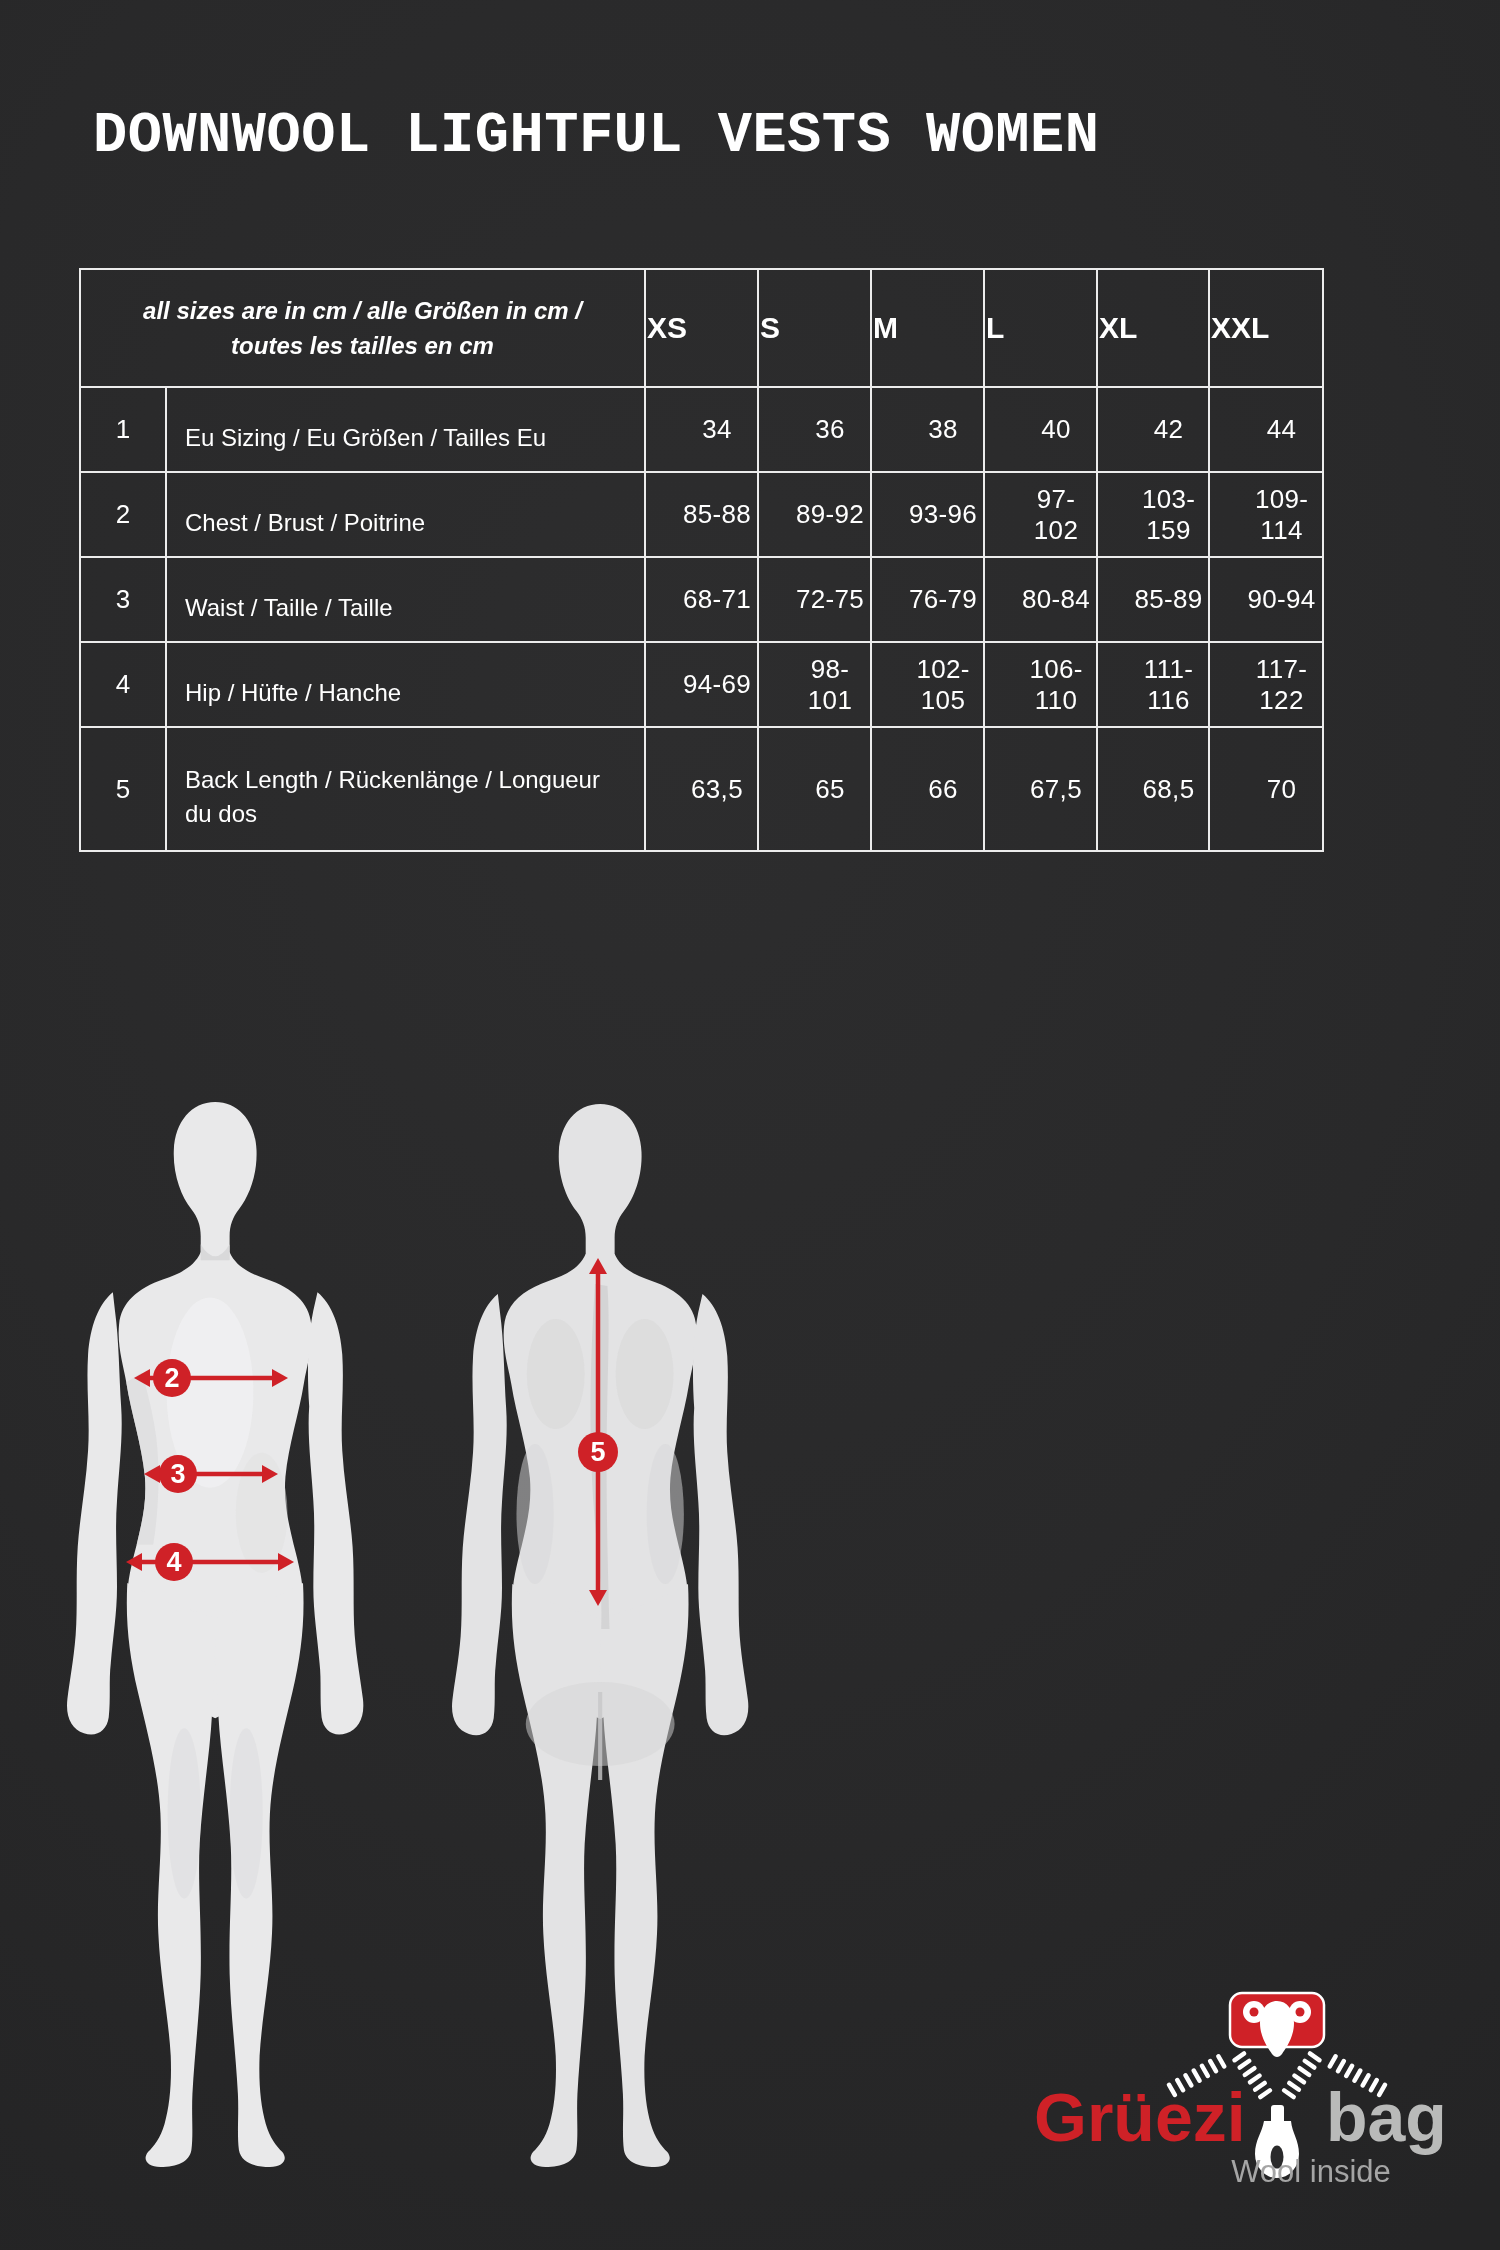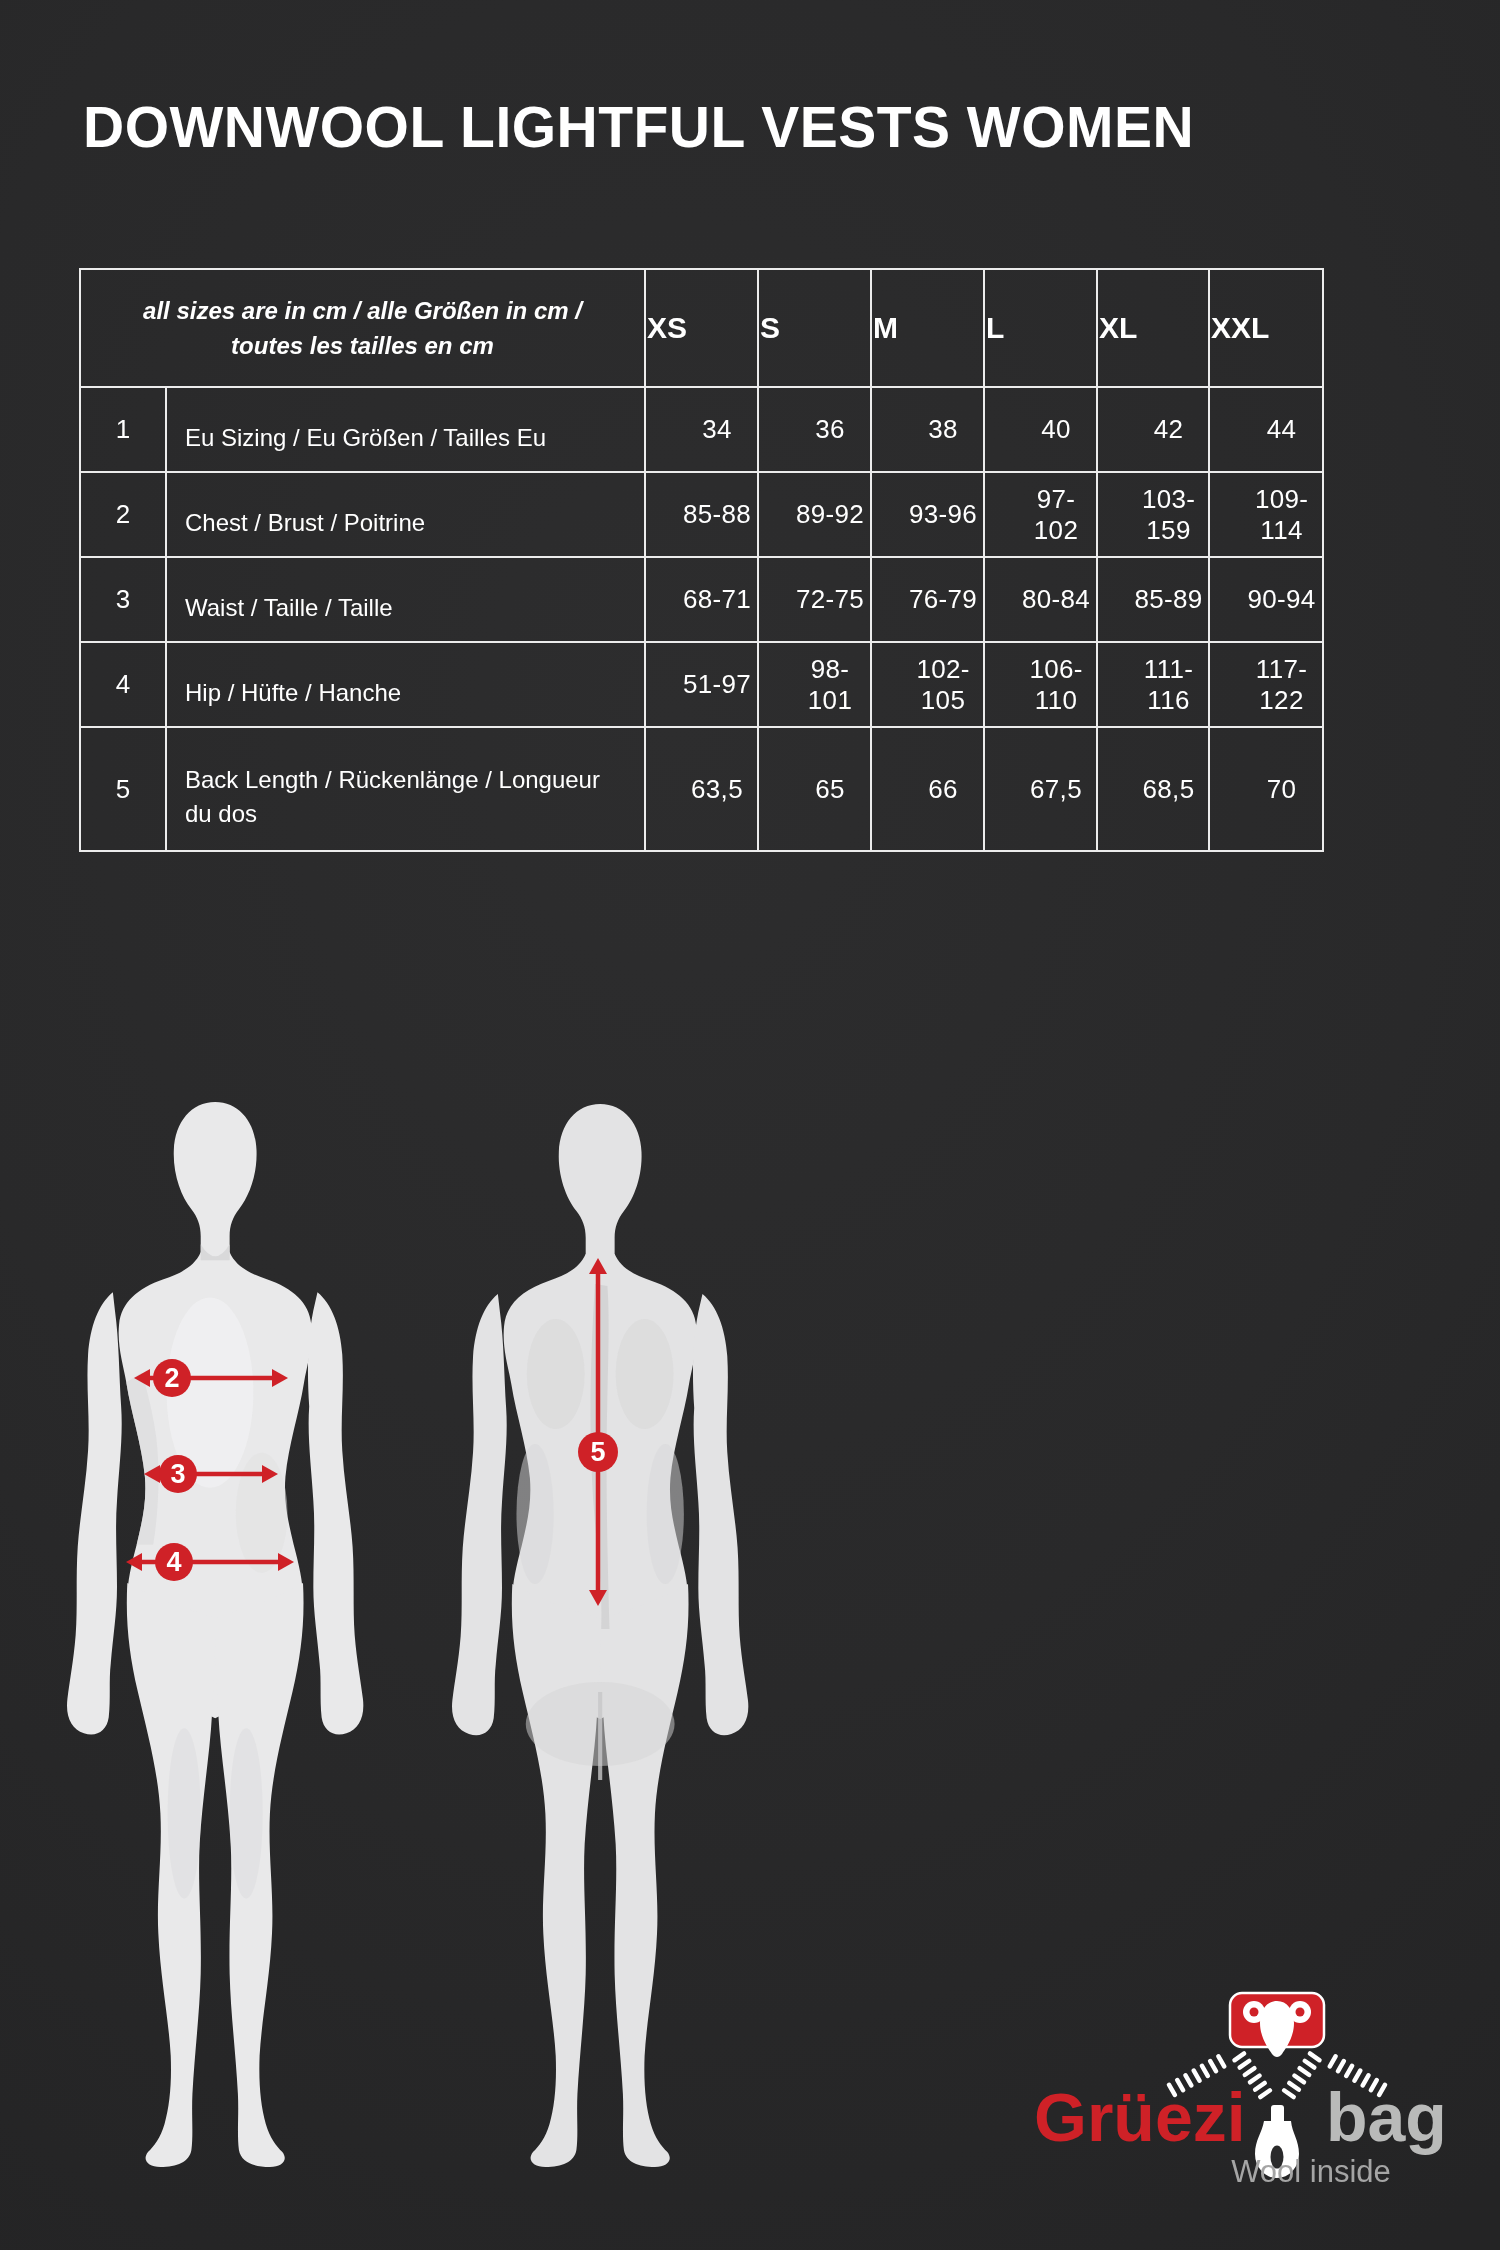--- a/index.html
+++ b/index.html
@@ -2,23 +2,23 @@
 <html><head>
 <meta charset="utf-8">
 <style>
   html,body{margin:0;padding:0;background:#1d1d1e;}
   .page{
     position:relative;width:1500px;height:2250px;overflow:hidden;
     background:radial-gradient(ellipse 1400px 1800px at 45% 32%, #2d2d2e 0%, #29292a 55%, #242425 100%);
     font-family:"Liberation Sans",sans-serif;color:#ffffff;
   }
   .title{
-    position:absolute;left:77px;top:88px;margin:6px;
+    position:absolute;left:77px;top:88px;margin:16px;
     font-size:57px;font-weight:800;letter-spacing:.5px;color:#ffffff;
-    font-family:Liberation Sans, sans-serif;white-space:nowrap;
+    font-family:Liberation Mono, monospace;white-space:nowrap;
   }
   table.size-table{
     position:absolute;left:79px;top:268px;width:1243px;
     border-collapse:collapse;table-layout:fixed;color:#ffffff;
   }
   .size-table th,.size-table td{border:2px solid #ececec;overflow:hidden;}
   .size-table thead tr{height:118px;}
   .size-table tbody tr{height:85px;}
   .size-table tbody tr.tall{height:124px;}
   th.desc{
@@ -91,21 +91,21 @@
         <td class="val">68-71</td>
         <td class="val">72-75</td>
         <td class="val">76-79</td>
         <td class="val">80-84</td>
         <td class="val">85-89</td>
         <td class="val">90-94</td>
       </tr>
       <tr>
         <td class="num">4</td>
         <td class="label">Hip / Hüfte / Hanche</td>
-        <td class="val">51-97</td>
+        <td class="val">94-69</td>
         <td class="val">98-101</td>
         <td class="val">102-105</td>
         <td class="val">106-110</td>
         <td class="val">111-116</td>
         <td class="val">117-122</td>
       </tr>
       <tr class="tall">
         <td class="num">5</td>
         <td class="label">Back Length / Rückenlänge / Longueur du dos</td>
         <td class="val">63,5</td>

